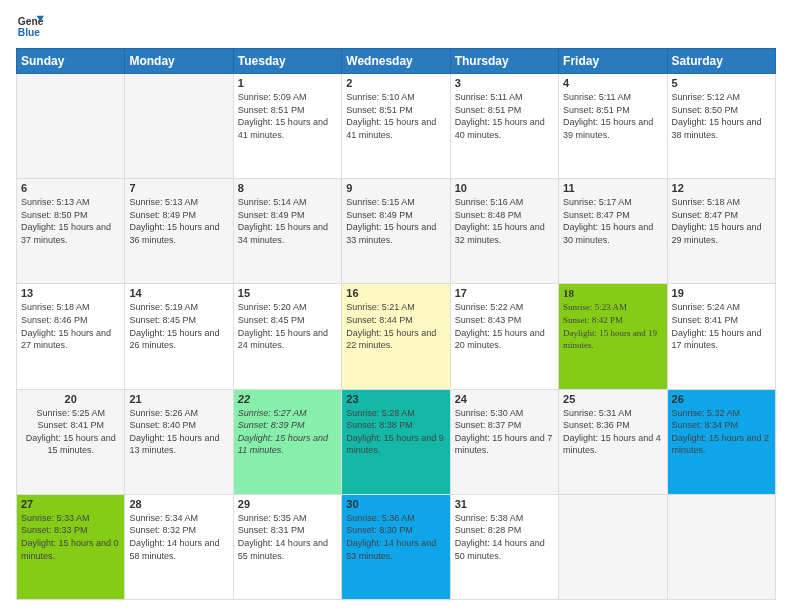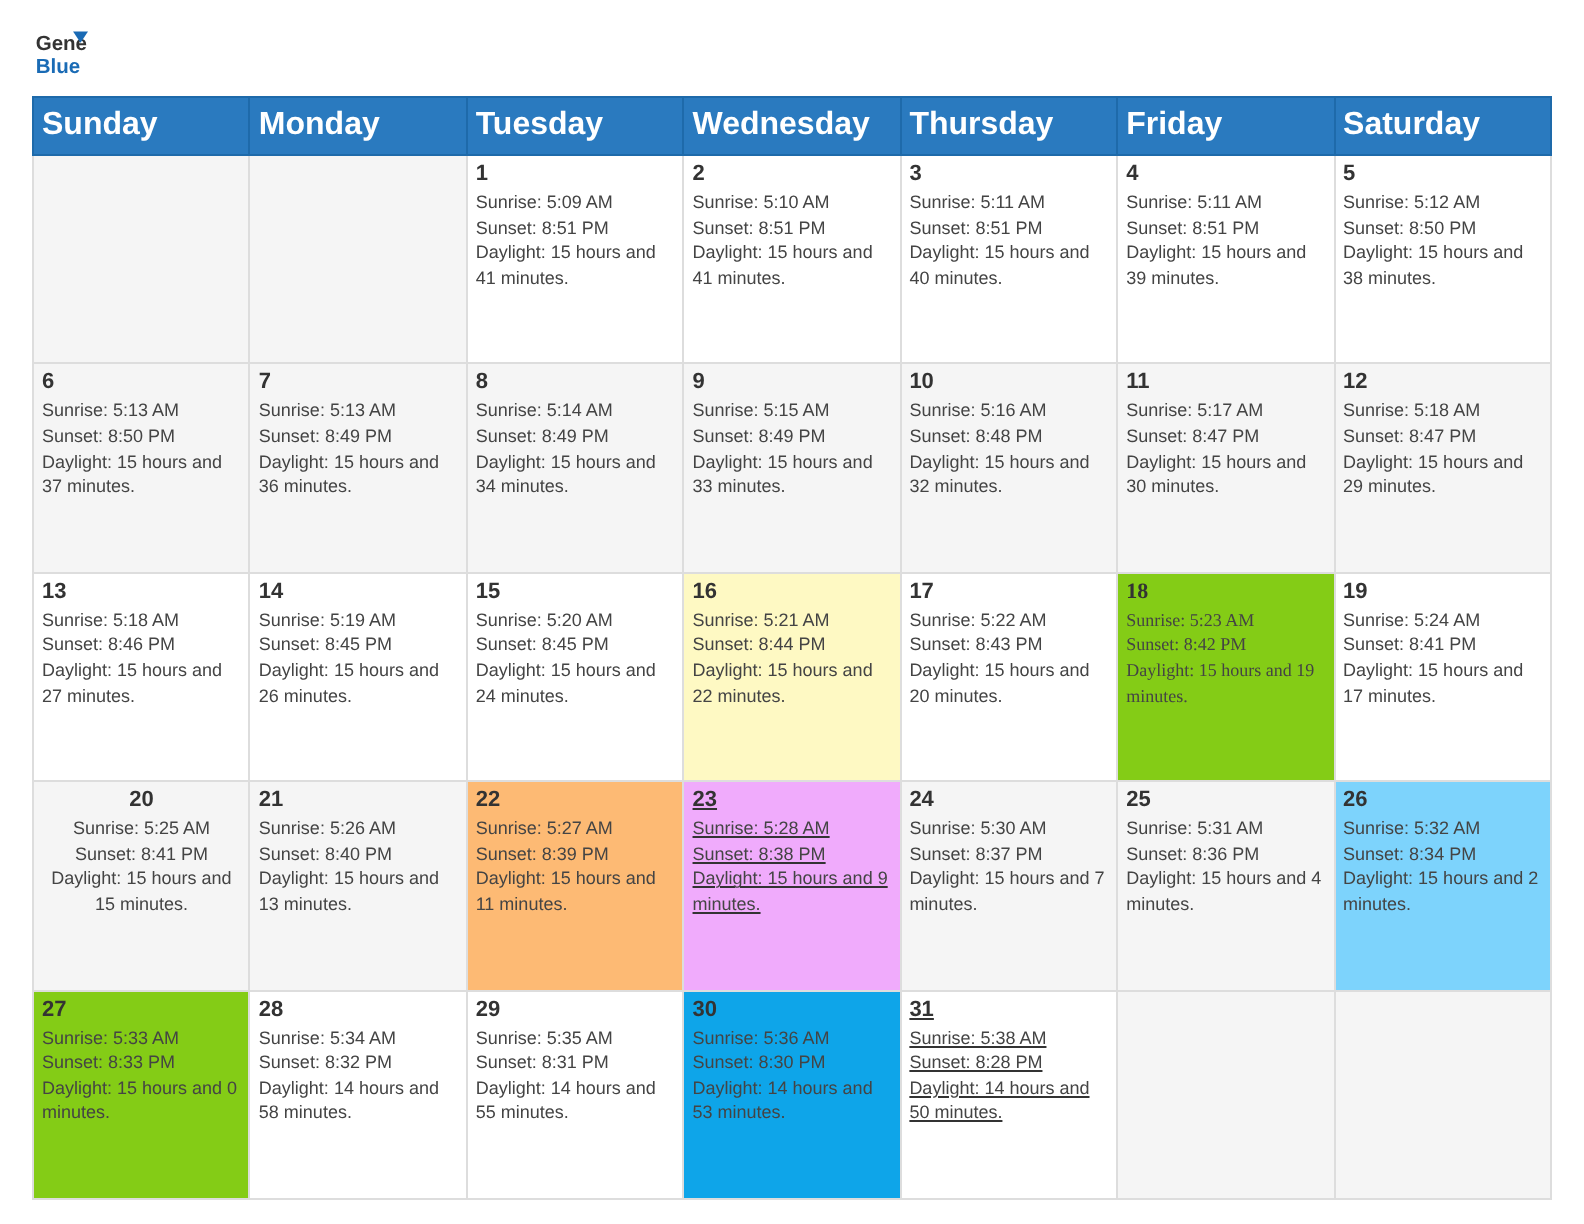--- a/index.html
+++ b/index.html
@@ -49,21 +49,21 @@
     .calendar {
       flex: 1;
       border: 1px solid #ccc;
       border-collapse: collapse;
       width: 100%;
       table-layout: fixed;
     }
     .calendar th {
       background: #2a7abf;
       color: white;
-      font-size: 16px;
+      font-size: 12px;
       font-weight: bold;
       padding: 5px 4px;
       text-align: left;
       border: 1px solid #1e6aaa;
     }
     .calendar td {
       vertical-align: top;
       border: 1px solid #ddd;
       padding: 3px 4px;
       font-size: 9.5px;
@@ -295,29 +295,29 @@
             </div>
           </td>
           <td style="background: rgb(245, 245, 245);">
             <span class="day-num">21</span>
             <div class="day-info">
               <div>Sunrise: 5:26 AM</div>
               <div>Sunset: 8:40 PM</div>
               <div>Daylight: 15 hours and 13 minutes.</div>
             </div>
           </td>
-          <td style="background: #fdba74;">
+          <td style="background: #86efac; font-style: italic;">
             <span class="day-num">22</span>
             <div class="day-info">
               <div>Sunrise: 5:27 AM</div>
               <div>Sunset: 8:39 PM</div>
               <div>Daylight: 15 hours and 11 minutes.</div>
             </div>
           </td>
-          <td style="background: #f0abfc; text-decoration: underline;">
+          <td style="background: #14b8a6;">
             <span class="day-num">23</span>
             <div class="day-info">
               <div>Sunrise: 5:28 AM</div>
               <div>Sunset: 8:38 PM</div>
               <div>Daylight: 15 hours and 9 minutes.</div>
             </div>
           </td>
           <td style="background: rgb(245, 245, 245);">
             <span class="day-num">24</span>
             <div class="day-info">
@@ -327,21 +327,21 @@
             </div>
           </td>
           <td style="background: rgb(245, 245, 245);">
             <span class="day-num">25</span>
             <div class="day-info">
               <div>Sunrise: 5:31 AM</div>
               <div>Sunset: 8:36 PM</div>
               <div>Daylight: 15 hours and 4 minutes.</div>
             </div>
           </td>
-          <td style="background: #7dd3fc;">
+          <td style="background: #0ea5e9;">
             <span class="day-num">26</span>
             <div class="day-info">
               <div>Sunrise: 5:32 AM</div>
               <div>Sunset: 8:34 PM</div>
               <div>Daylight: 15 hours and 2 minutes.</div>
             </div>
           </td>
         </tr>
         <tr>
           <td style="background: #84cc16;">
@@ -369,21 +369,21 @@
             </div>
           </td>
           <td style="background: #0ea5e9;">
             <span class="day-num">30</span>
             <div class="day-info">
               <div>Sunrise: 5:36 AM</div>
               <div>Sunset: 8:30 PM</div>
               <div>Daylight: 14 hours and 53 minutes.</div>
             </div>
           </td>
-          <td style="background: rgb(255, 255, 255); text-decoration: underline;">
+          <td style="background: rgb(255, 255, 255);">
             <span class="day-num">31</span>
             <div class="day-info">
               <div>Sunrise: 5:38 AM</div>
               <div>Sunset: 8:28 PM</div>
               <div>Daylight: 14 hours and 50 minutes.</div>
             </div>
           </td>
           <td class="empty-cell" style="background: rgb(245, 245, 245);"></td>
           <td class="empty-cell" style="background: rgb(245, 245, 245);"></td>
         </tr>

